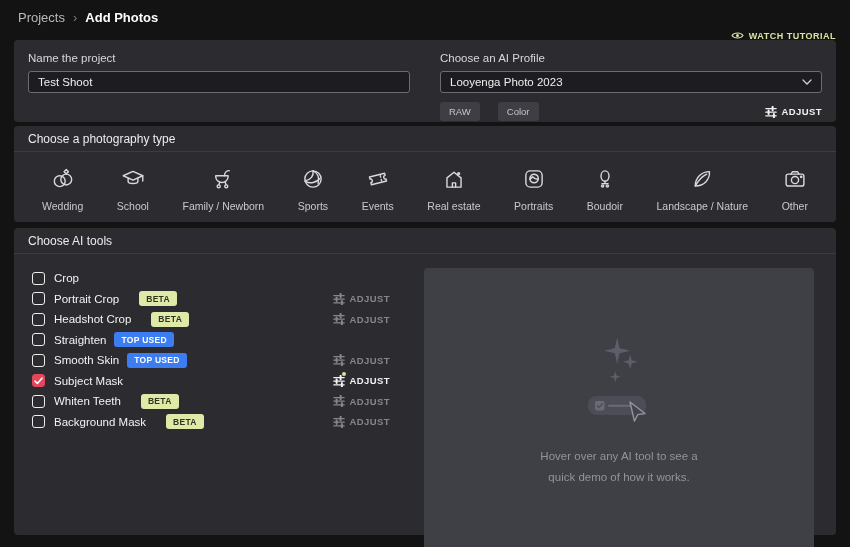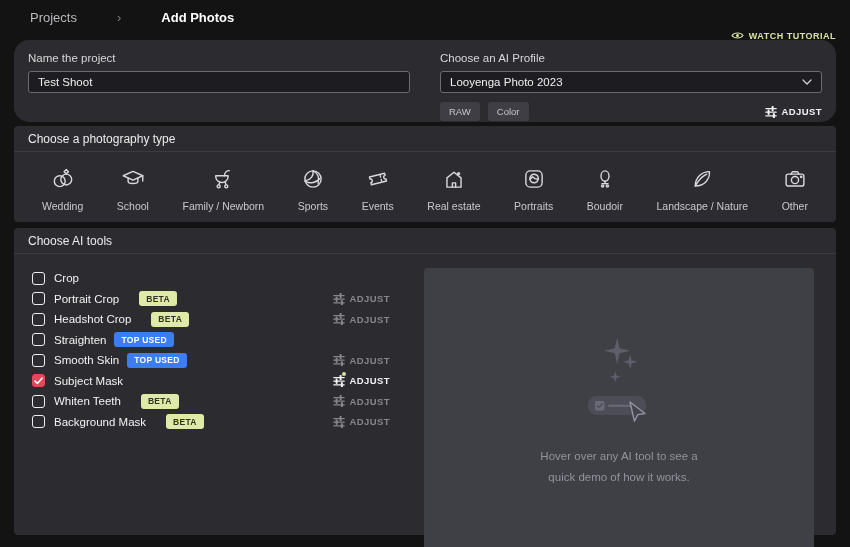--- a/index.html
+++ b/index.html
@@ -3,46 +3,46 @@
 <meta charset="utf-8">
 <style>
   * { margin:0; padding:0; box-sizing:border-box; }
   html,body { background:#131314; }
   .page {
     position:relative; width:850px; height:547px; overflow:hidden;
     background:#131314; font-family:"Liberation Sans", sans-serif;
     -webkit-font-smoothing:antialiased;
   }
   
-  .topbar { position:absolute; top:0; left:16px; right:0; height:34px;
-    display:flex; align-items:center; padding:0 14px;gap:32px; }
+  .topbar { position:absolute; top:0; left:4px; right:0; height:34px;
+    display:flex; align-items:center; padding:0 14px; }
   .crumb-parent { color:#b9b9bc; font-size:13px; cursor:pointer; }
   .crumb-sep { color:#7c7c80; font-size:13px; margin:0 8px; }
   .crumb-current { color:#ffffff; font-size:13px; font-weight:700; }
   .watch { margin-left:auto; display:flex; align-items:center; gap:5px;
     color:#d9e3a4; font-size:9px; font-weight:700; letter-spacing:.5px;
     background:none; border:none; cursor:pointer; font-family:inherit;margin-top:37px; }
   
   .panel { position:absolute; left:14px; width:822px; background:#2c2c30; border-radius:4px; }
-  .panel-1 { top:40px; height:82px; display:flex; padding:12px 14px; gap:30px;border-radius:15px; }
+  .panel-1 { top:40px; height:82px; display:flex; padding:12px 14px; gap:30px; }
   .panel-2 { top:126px; height:96px; }
   .panel-3 { top:228px; height:307px; }
   .sec-header { height:26px; display:flex; align-items:center; padding:0 14px;
     font-size:12px; color:#ececee; border-bottom:1px solid #3b3b40; }
   
   .col { flex:1; min-width:0; }
   .field-label { font-size:11.5px; color:#d8d8da; margin-bottom:7px; }
   .text-input { width:100%; height:22px; background:#1d1d21; border:1px solid #6b6b70;
     border-radius:3px; color:#efefef; font-size:11.5px; padding:0 9px; outline:none;
     font-family:inherit; }
   .select { width:100%; height:22px; background:#1d1d21; border:1px solid #6b6b70;
     border-radius:3px; color:#efefef; font-size:11.5px; padding:4px 9px;
     display:flex; align-items:center; cursor:pointer; }
   .select .chev { margin-left:auto; display:flex; }
-  .badges-row { display:flex; align-items:center; margin-top:9px; }
+  .badges-row { display:flex; align-items:center; margin-top:9px;gap:10px; }
   .pill { background:#3e3e44; color:#c6c6ca; font-size:9.5px; padding:4px 9px;
     border-radius:3px; margin-right:8px; }
   .adjust-btn { display:flex; align-items:center; gap:5px; background:none; border:none;
     cursor:pointer; font-family:inherit; font-size:9.5px; font-weight:700;
     letter-spacing:.4px; padding:0; }
   .adjust-bright { color:#f2f2f4; }
   .adjust-dim { color:#85858b; }
   .icon-wrap { position:relative; display:flex; }
   .adjust-dot { position:absolute; top:-3px; right:-1px; width:4px; height:4px;
     border-radius:50%; background:#d9e3a4; }

